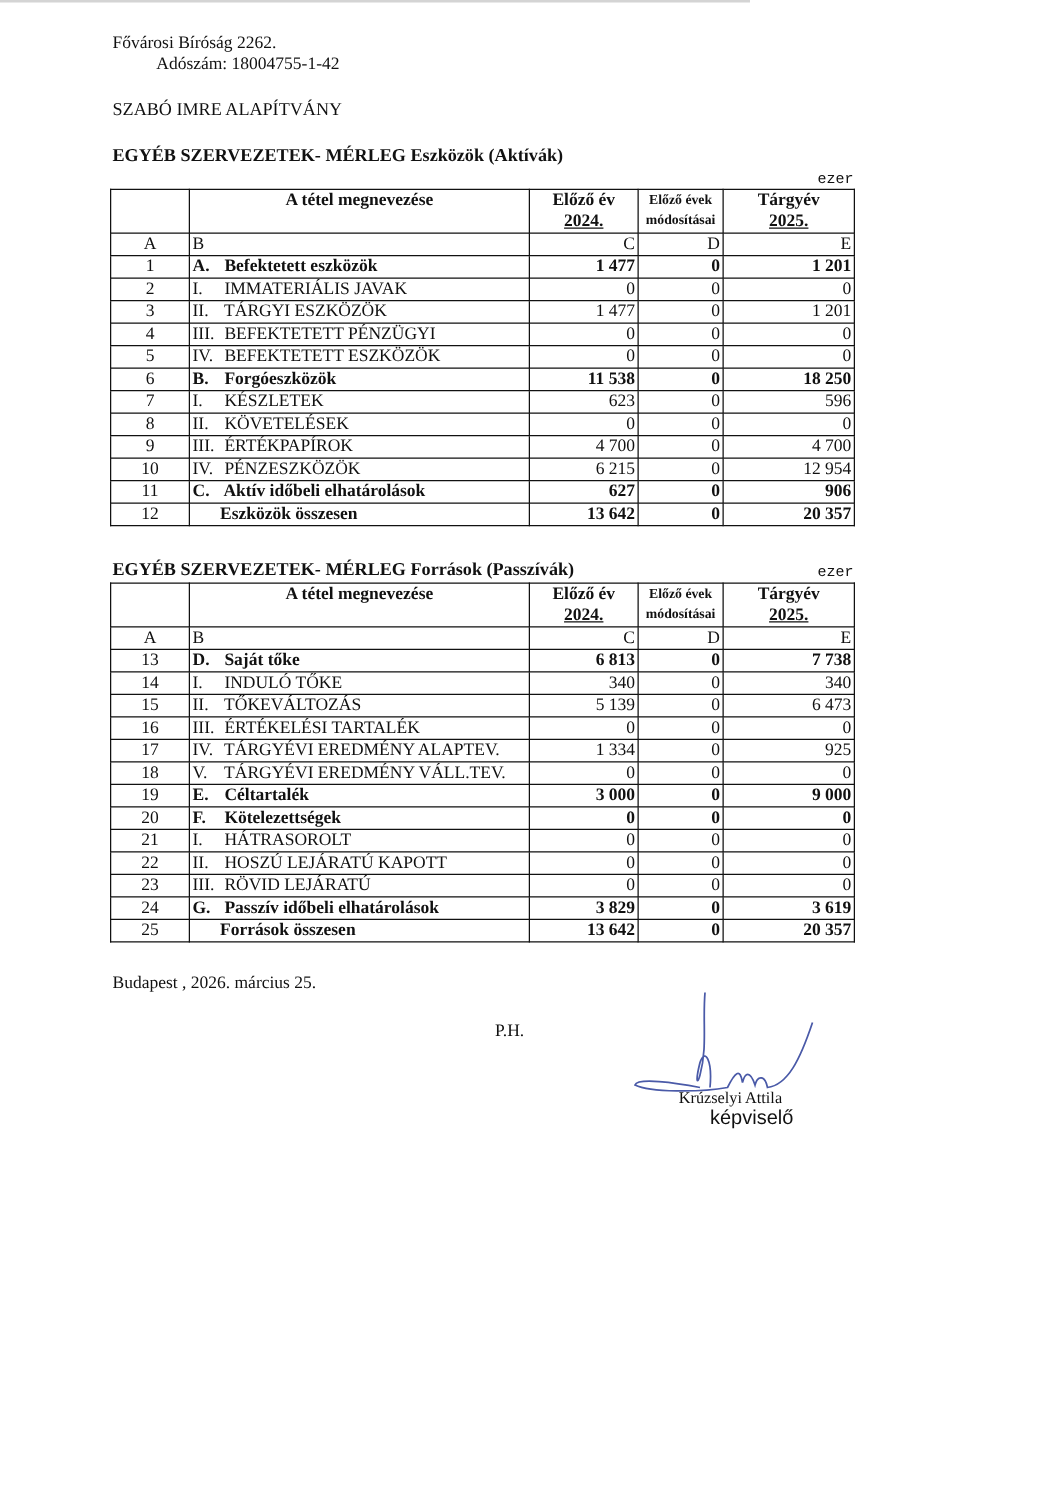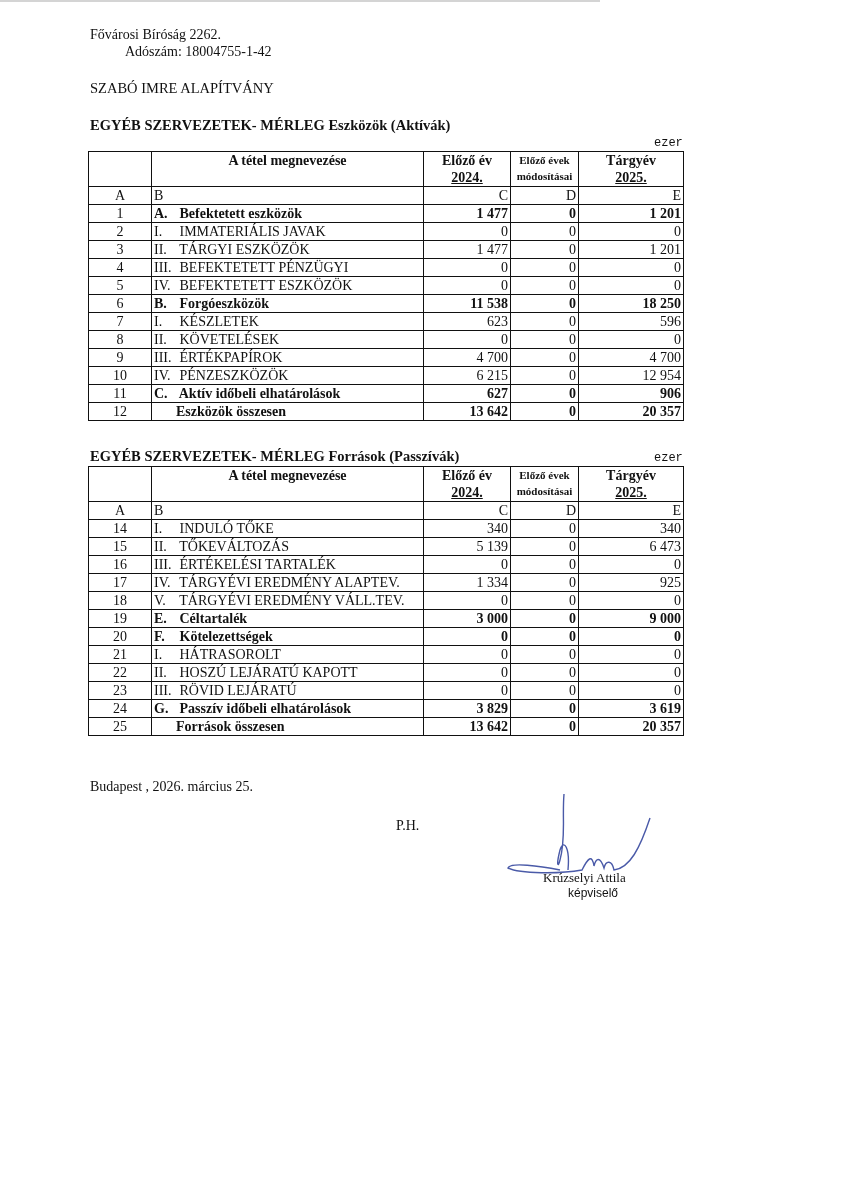--- a/index.html
+++ b/index.html
@@ -21,21 +21,21 @@
   table.bal col.cd { width: 68px; }
   table.bal col.ce { width: 105px; }
   td.num { text-align: right; }
   td.ctr { text-align: center; }
   tr.head td { height: 34px; vertical-align: top; font-weight: bold; text-align: center; line-height: 17px; }
   tr.head td.small { font-size: 11px; line-height: 16px; }
   .ul { text-decoration: underline; }
   tr.bold td.lbl, tr.bold td.val { font-weight: bold; }
   tr.total td.lbl { padding-left: 24px; }
   .lbl .pre { display: inline-block; min-width: 22px; }
-  .sig-text { font-family: "Liberation Sans", sans-serif; font-size: 12px; }
+  .sig-text { font-family: "Liberation Sans", sans-serif; font-size: 16px; }
 </style>
 </head>
 <body>
 
 <div class="topline"></div>
 
 <div class="abs hdr-line" style="left:90px; top:26px;text-align:center;">Fővárosi Bíróság 2262.</div>
 <div class="abs hdr-line" style="left:90px; top:43px;margin-left:35px;">Adószám: 18004755-1-42</div>
 <div class="abs org" style="left:90px; top:80px;">SZABÓ IMRE ALAPÍTVÁNY</div>
 
@@ -189,20 +189,27 @@
           <div class="ul">2025.</div>
         </td>
     </tr>
     <tr>
       <td class="ctr">A</td>
       <td>B</td>
       <td class="num">C</td>
       <td class="num">D</td>
       <td class="num">E</td>
     </tr>
+  <tr class="bold">
+        <td class="ctr">13</td>
+        <td class="lbl"><span class="pre">D.</span> <span>Saját tőke</span></td>
+        <td class="num val">6 813</td>
+        <td class="num val">0</td>
+        <td class="num val">7 738</td>
+      </tr>
       <tr>
         <td class="ctr">14</td>
         <td class="lbl"><span class="pre">I.</span> <span>INDULÓ TŐKE</span></td>
         <td class="num val">340</td>
         <td class="num val">0</td>
         <td class="num val">340</td>
       </tr>
       <tr>
         <td class="ctr">15</td>
         <td class="lbl"><span class="pre">II.</span> <span>TŐKEVÁLTOZÁS</span></td>

